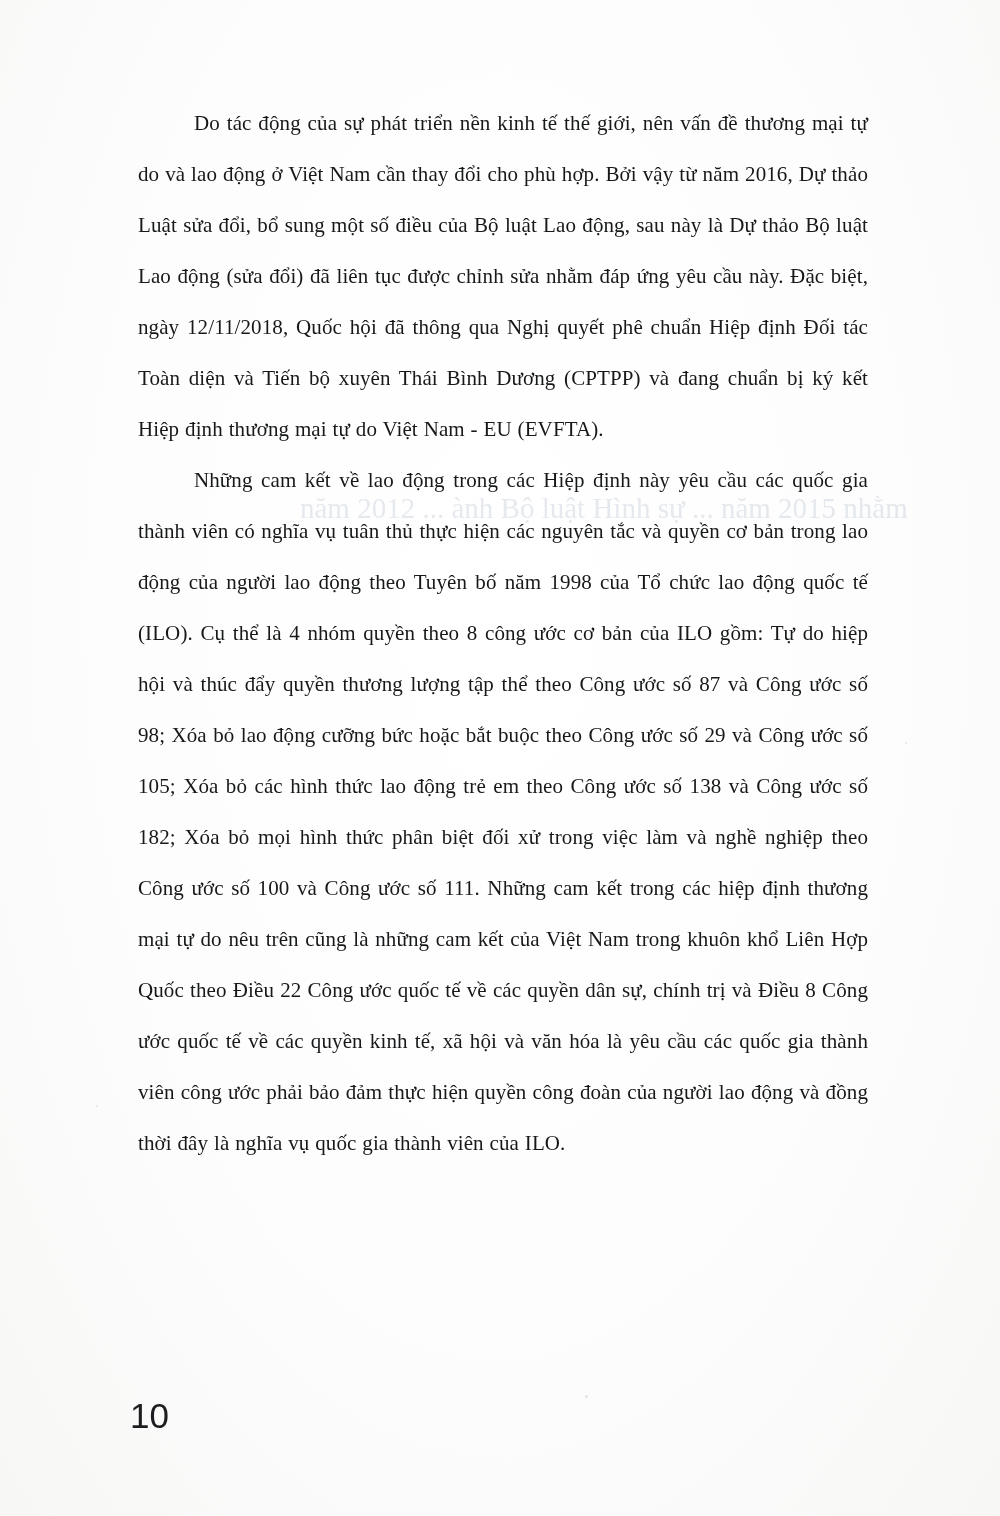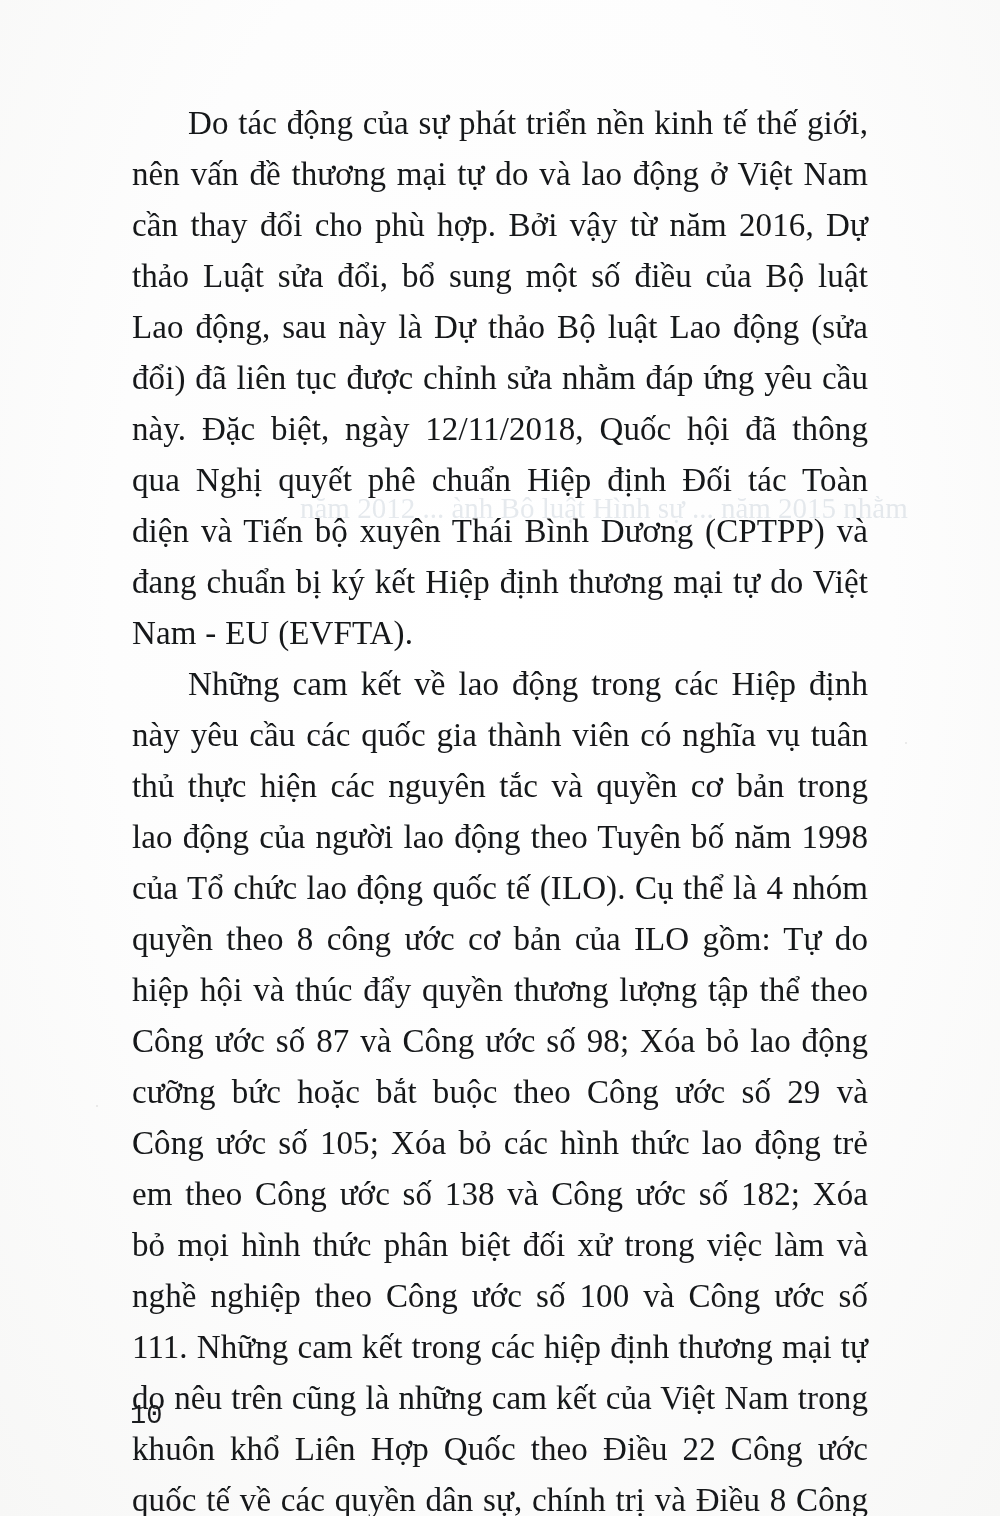--- a/index.html
+++ b/index.html
@@ -24,43 +24,43 @@
   }
 
   .page-body {
     position: absolute;
     left: 128px;
     top: 98px;
     width: 740px;
   }
 
   .para {
-    margin: 0 0 0 4px;
+    margin: 0 0 0 10px;
     text-align: justify;
     text-justify: inter-word;
-    font-size: 33px;
+    font-size: 21px;
     line-height: 51px;
     letter-spacing: 0.1px;
     color: #16181a;
     text-indent: 56px;
     word-spacing: 0.5px;
   }
 
   .para + .para {
     margin-top: 0px;
   }
 
   .page-number {
     position: absolute;
     left: 130px;
     top: 1400px;
-    font-size: 27px;
+    font-size: 35px;
     line-height: 32px;
     color: #1b1d1f;
-    font-family: Liberation Mono, monospace;
+    font-family: Liberation Sans, sans-serif;
   }
 
   
   .ghost-line {
     position: absolute;
     left: 300px;
     top: 486px;
     width: 560px;
     font-size: 29px;
     line-height: 44px;

